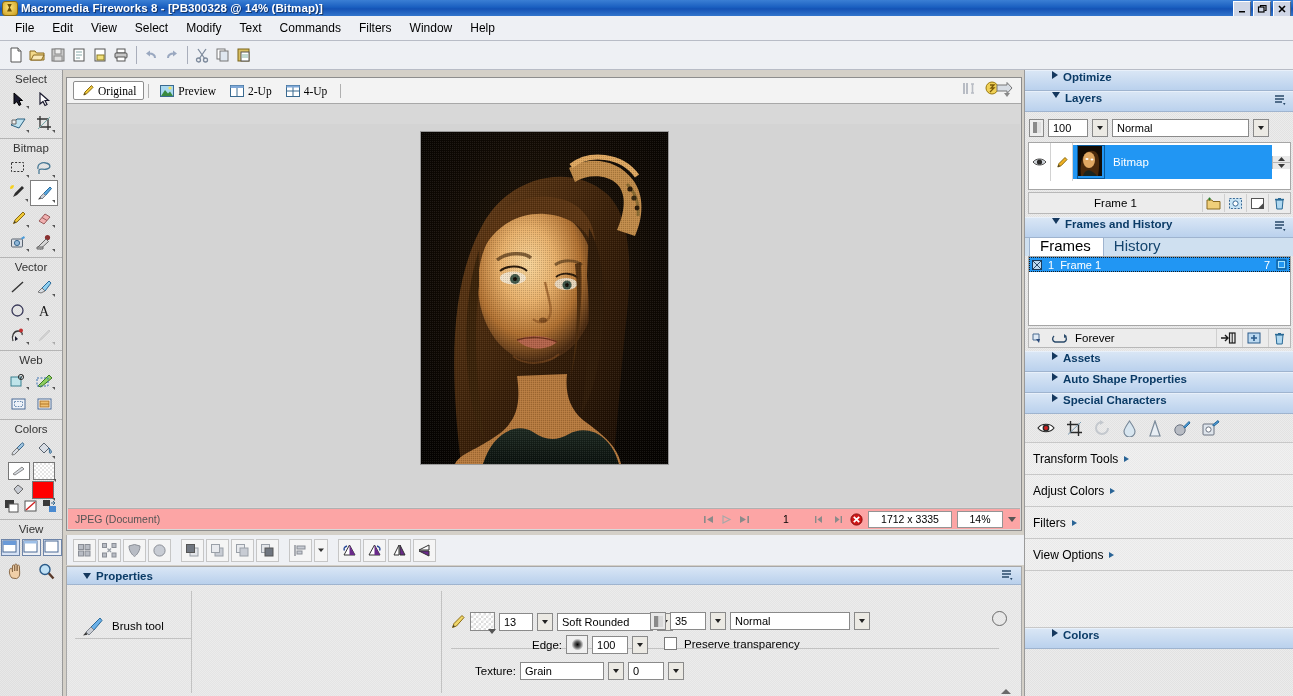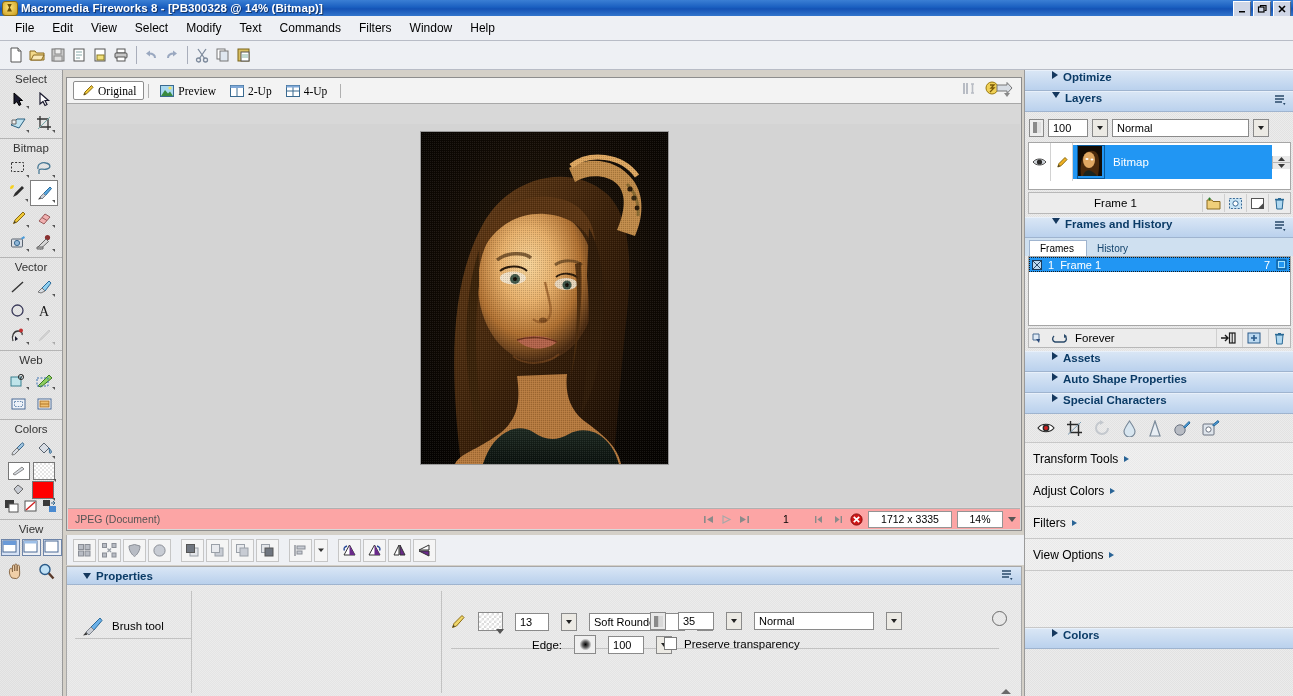--- a/index.html
+++ b/index.html
@@ -108,21 +108,21 @@
   .grip{width:5px;height:11px;margin-right:5px;
     background-image:radial-gradient(#8ba0bb 40%,transparent 41%);background-size:2px 2px;}
   .tri{width:0;height:0;margin-right:5px;}
   .tri.down{border-left:4px solid transparent;border-right:4px solid transparent;border-top:6px solid #15385e;}
   .tri.right{border-top:4px solid transparent;border-bottom:4px solid transparent;border-left:6px solid #15385e;}
   .props-title{font-size:11.5px;font-weight:bold;color:#0b3b66;}
   .opt-menu{position:absolute;right:7px;top:3px;width:12px;height:11px;}
   .props-body{position:relative;height:112px;}
   .pcol-div{position:absolute;top:6px;bottom:4px;width:1px;background:#c2c2c2;}
   .toolname{position:absolute;left:14px;top:30px;display:flex;align-items:center;gap:9px;font-size:11.5px;color:#000;}
-  .prow{position:absolute;display:flex;align-items:center;gap:12px;}
+  .prow{position:absolute;display:flex;align-items:center;gap:4px;}
   .fld{height:16px;border:1px solid #8a8a8a;background:#fff;font-size:11px;
     display:flex;align-items:center;padding:0 4px;color:#000;}
   .ddbtn{width:14px;height:16px;border:1px solid #8a8a8a;background:#eceae4;
     display:flex;align-items:center;justify-content:center;}
   .ddbtn i{width:0;height:0;border-left:3.5px solid transparent;border-right:3.5px solid transparent;border-top:4px solid #222;display:block;}
   .lbl{font-size:11.5px;color:#000;}
   .chk{width:11px;height:11px;border:1px solid #7a7a7a;background:#fff;}
   .help{position:absolute;right:14px;top:26px;width:13px;height:13px;border:1px solid #6a6a6a;
     border-radius:50%;font-size:9px;display:flex;align-items:center;justify-content:center;color:#444;}
   .collapse-arrow{position:absolute;right:10px;bottom:3px;width:0;height:0;
@@ -146,21 +146,21 @@
   .llsel{flex:1;background:#2196f3;display:flex;align-items:center;gap:8px;padding-left:4px;height:34px;margin:1px 0;}
   .thumb{width:26px;height:32px;border:1px solid #0a5a9a;}
   .llname{color:#fff;font-size:11.5px;}
   .spincol{width:17px;display:flex;flex-direction:column;border-left:1px solid #b5b5b5;}
   .spinb{flex:1;display:flex;align-items:center;justify-content:center;background:#e9e9e9;border-bottom:1px solid #b5b5b5;}
   .framebar{height:20px;margin:2px 3px 0 3px;display:flex;align-items:center;
     border:1px solid #b8b8b8;background:#ececec;}
   .fb-name{flex:1;text-align:center;font-size:11.5px;color:#000;}
   .fb-btn{width:21px;height:18px;display:flex;align-items:center;justify-content:center;border-left:1px solid #cfcfcf;}
   .tabsrow{height:18px;display:flex;align-items:flex-end;padding-left:4px;background:#cfe0f0;}
-  .ftab{padding:2px 12px 2px 10px;font-size:10px;color:#15456e;}
+  .ftab{padding:2px 12px 2px 10px;font-size:15px;color:#15456e;}
   .ftab.active{background:#fff;border:1px solid #9fb4cf;border-bottom:none;color:#000;}
   .framelist{margin:0 3px;height:68px;border:1px solid #a6a6a6;background:#fff;}
   .frrow{height:15px;background:#2196f3;display:flex;align-items:center;gap:6px;padding:0 3px;
     outline:1px dotted #1a1a1a;outline-offset:-1px;}
   .frrow .fnum{color:#fff;font-size:11px;}
   .frrow .fname{color:#fff;font-size:11px;flex:1;}
   .frrow .fcnt{color:#fff;font-size:11px;}
   .frbar{height:18px;margin:2px 3px 0 3px;display:flex;align-items:center;gap:4px;
     border:1px solid #b8b8b8;background:#ececec;padding-left:3px;}
   .frbar .lbl2{font-size:11.5px;color:#000;margin-left:3px;flex:1;}
@@ -901,20 +901,31 @@
               </defs>
               <circle cx="6.5" cy="6.5" r="6" fill="url(#soft)"></circle>
             </svg>
         </div>
         <div class="fld" style="width:26px">100</div>
         <div class="ddbtn">
             <i></i>
           </div>
       </div>
 
+      <div class="prow" style="left:408px;top:77px">
+        <span class="lbl">Texture:</span>
+        <div class="fld" style="width:74px">Grain</div>
+        <div class="ddbtn">
+            <i></i>
+          </div>
+        <div class="fld" style="width:26px">0</div>
+        <div class="ddbtn">
+            <i></i>
+          </div>
+      </div>
 
       <div class="prow" style="left:583px;top:27px">
         <div style="width:14px;height:16px;border:1px solid #8a8a8a;background:#e8e8e8;display:flex;align-items:center;justify-content:center">
           <svg width="9" height="11" viewBox="0 0 9 11">
               <rect x="0" y="0" width="4.5" height="11" fill="#8a8a8a"></rect>
               <rect x="4.5" y="0" width="4.5" height="11" fill="#d8d8d8"></rect>
             </svg>
         </div>
         <div class="fld" style="width:26px">35</div>
         <div class="ddbtn">

